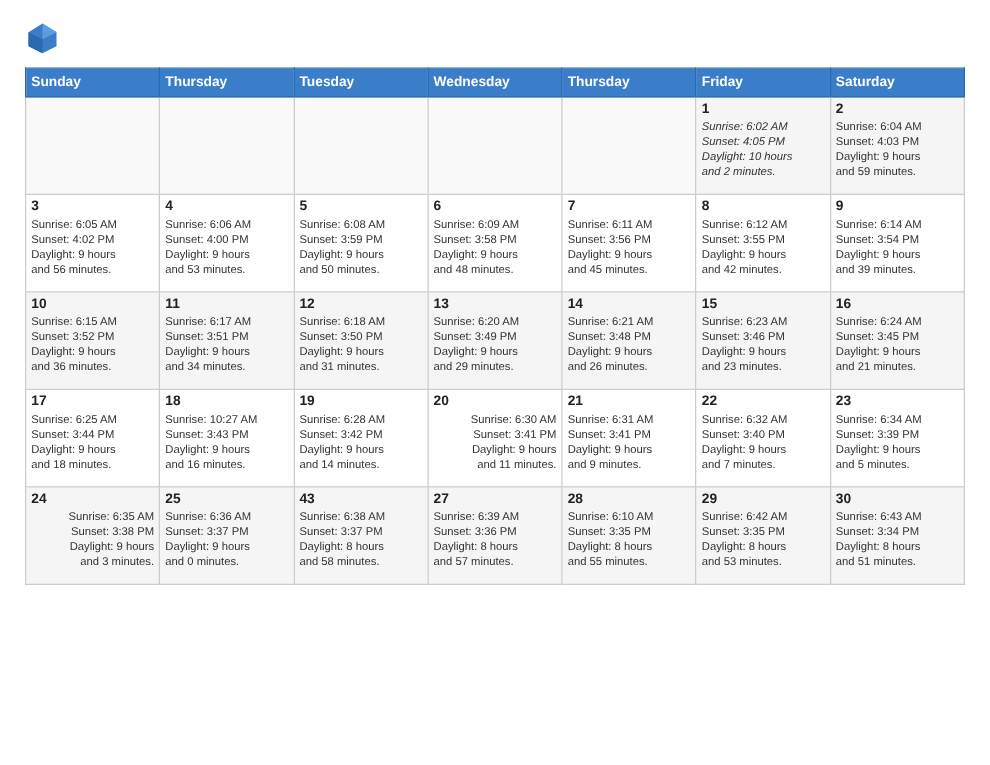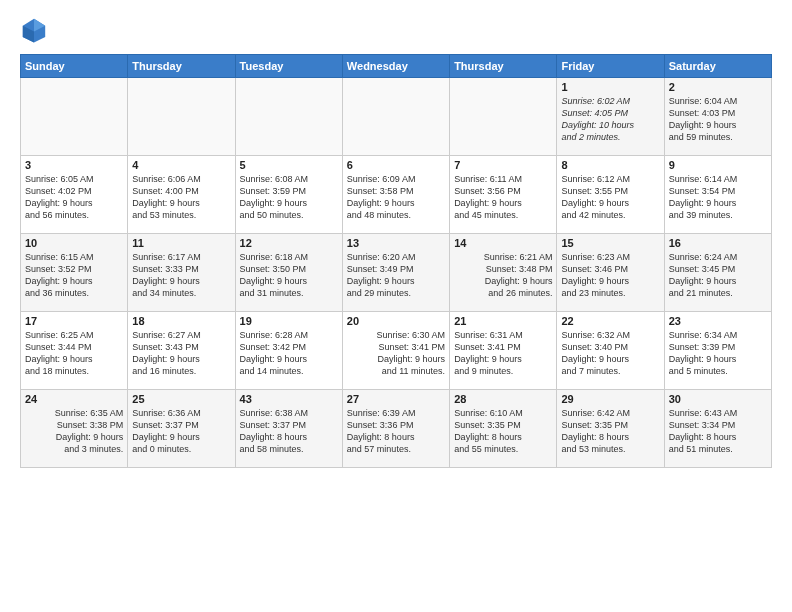--- a/index.html
+++ b/index.html
@@ -214,41 +214,41 @@
           <td>
             <span class="day-number">10</span>
             <div class="cell-content" style="white-space: pre-line;">Sunrise: 6:15 AM
 Sunset: 3:52 PM
 Daylight: 9 hours
 and 36 minutes.</div>
           </td>
           <td>
             <span class="day-number">11</span>
             <div class="cell-content" style="white-space: pre-line;">Sunrise: 6:17 AM
-Sunset: 3:33 PM
+Sunset: 3:51 PM
 Daylight: 9 hours
 and 34 minutes.</div>
           </td>
           <td>
             <span class="day-number">12</span>
             <div class="cell-content" style="white-space: pre-line;">Sunrise: 6:18 AM
 Sunset: 3:50 PM
 Daylight: 9 hours
 and 31 minutes.</div>
           </td>
           <td>
             <span class="day-number">13</span>
             <div class="cell-content" style="white-space: pre-line;">Sunrise: 6:20 AM
 Sunset: 3:49 PM
 Daylight: 9 hours
 and 29 minutes.</div>
           </td>
           <td>
             <span class="day-number">14</span>
-            <div class="cell-content" style="white-space: pre-line; text-align: right;">Sunrise: 6:21 AM
+            <div class="cell-content" style="white-space: pre-line;">Sunrise: 6:21 AM
 Sunset: 3:48 PM
 Daylight: 9 hours
 and 26 minutes.</div>
           </td>
           <td>
             <span class="day-number">15</span>
             <div class="cell-content" style="white-space: pre-line;">Sunrise: 6:23 AM
 Sunset: 3:46 PM
 Daylight: 9 hours
 and 23 minutes.</div>
@@ -264,21 +264,21 @@
         <tr>
           <td>
             <span class="day-number">17</span>
             <div class="cell-content" style="white-space: pre-line;">Sunrise: 6:25 AM
 Sunset: 3:44 PM
 Daylight: 9 hours
 and 18 minutes.</div>
           </td>
           <td>
             <span class="day-number">18</span>
-            <div class="cell-content" style="white-space: pre-line;">Sunrise: 6:27 AM
+            <div class="cell-content" style="white-space: pre-line;">Sunrise: 10:27 AM
 Sunset: 3:43 PM
 Daylight: 9 hours
 and 16 minutes.</div>
           </td>
           <td>
             <span class="day-number">19</span>
             <div class="cell-content" style="white-space: pre-line;">Sunrise: 6:28 AM
 Sunset: 3:42 PM
 Daylight: 9 hours
 and 14 minutes.</div>

